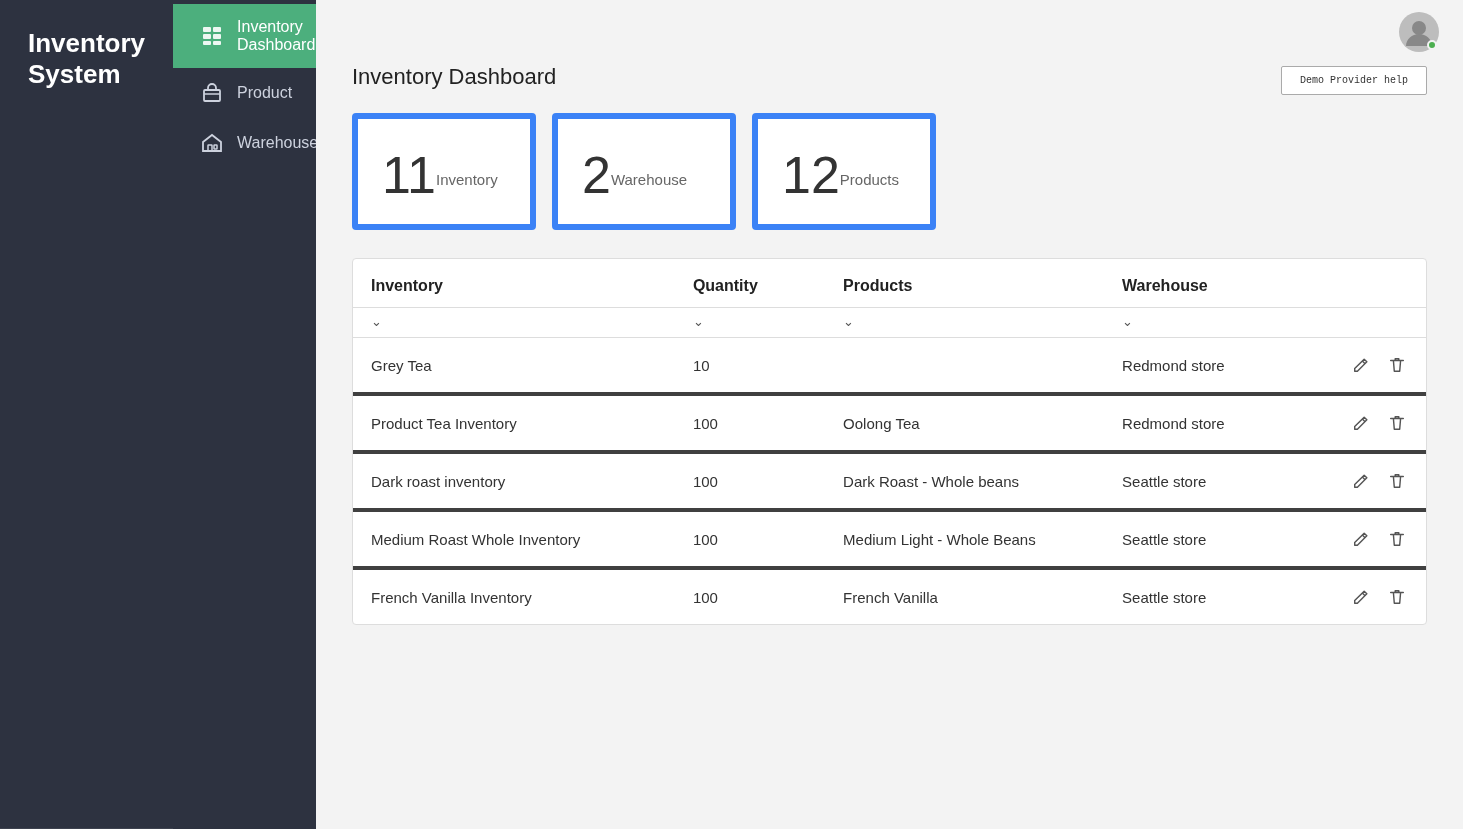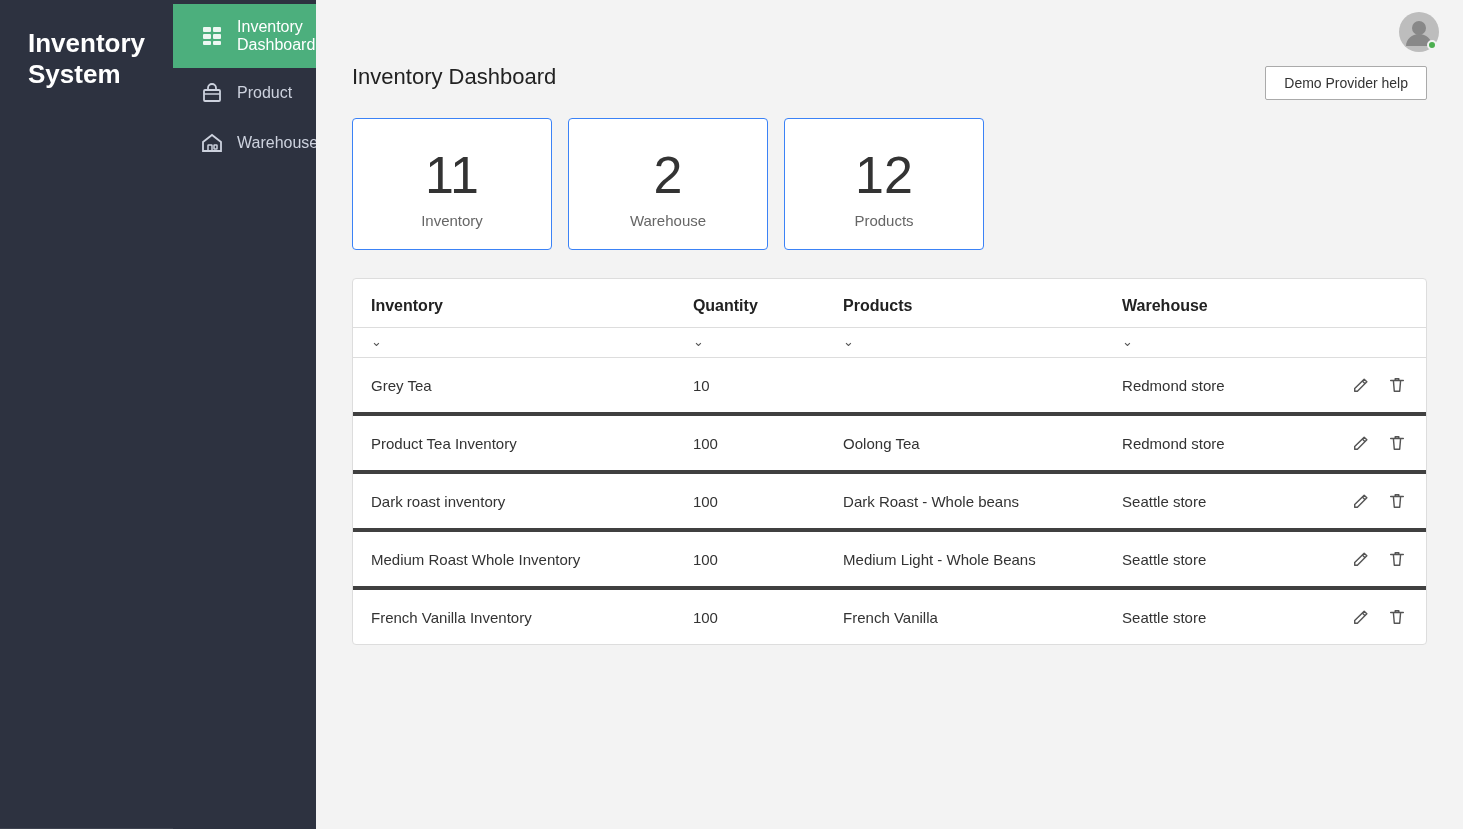--- a/index.html
+++ b/index.html
@@ -108,41 +108,42 @@
     .help-btn-row {
       display: flex;
       justify-content: flex-end;
       margin-bottom: 18px;
       margin-top: -44px;
     }
     .help-btn {
       border: 1.5px solid #aaa;
       background: #fff;
       padding: 8px 18px;
-      font-size: 14px;
+      font-size: 10px;
       cursor: pointer;
       color: #333;
       border-radius: 2px;
+      font-family: Liberation Mono, monospace;
     }
 
     
     .stat-cards {
       display: flex;
       gap: 16px;
       margin-bottom: 28px;
     }
     .stat-card {
       background: #fff;
-      border: 1px solid #3b82f6;
+      border: 6px solid #3b82f6;
       border-radius: 4px;
-      width: 200px;
+      width: 184px;
       min-width: 180px;
       padding: 28px 24px 20px 24px;
       display: flex;
-      flex-direction: column;
+      flex-direction: row;
       align-items: center;
     }
     .stat-number {
       font-size: 52px;
       font-weight: 400;
       color: #333;
       line-height: 1.1;
     }
     .stat-label {
       font-size: 15px;

